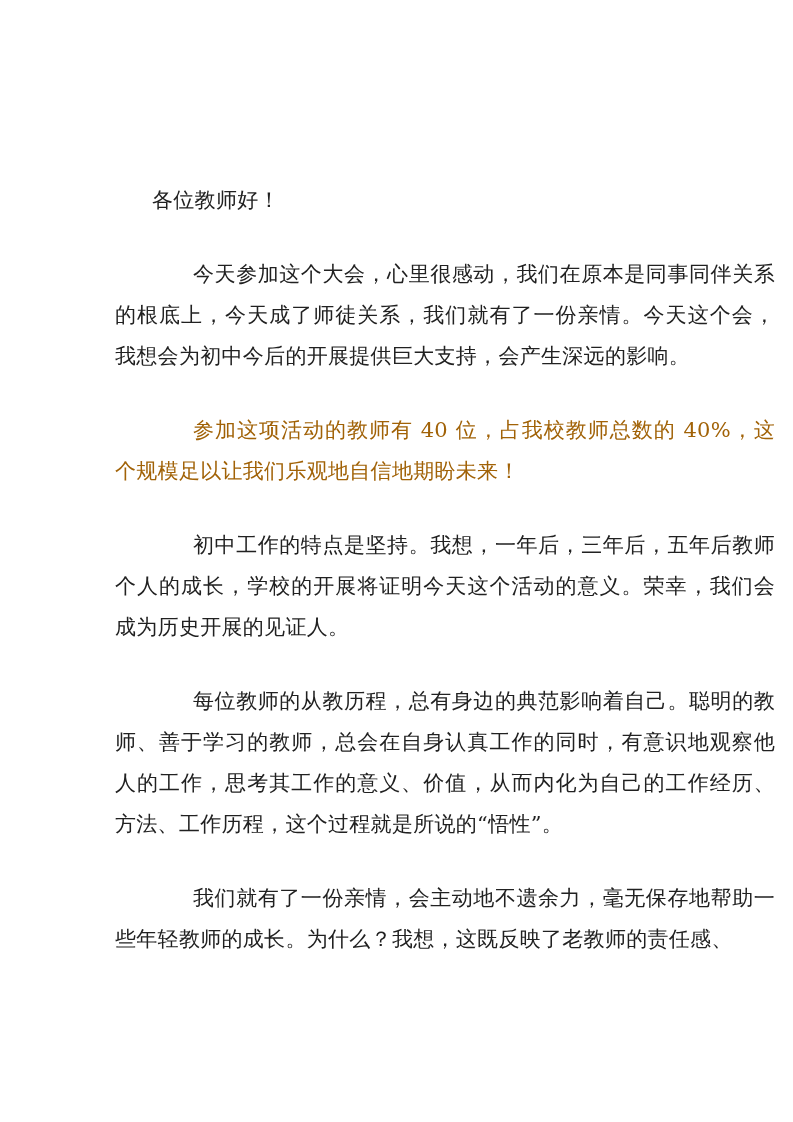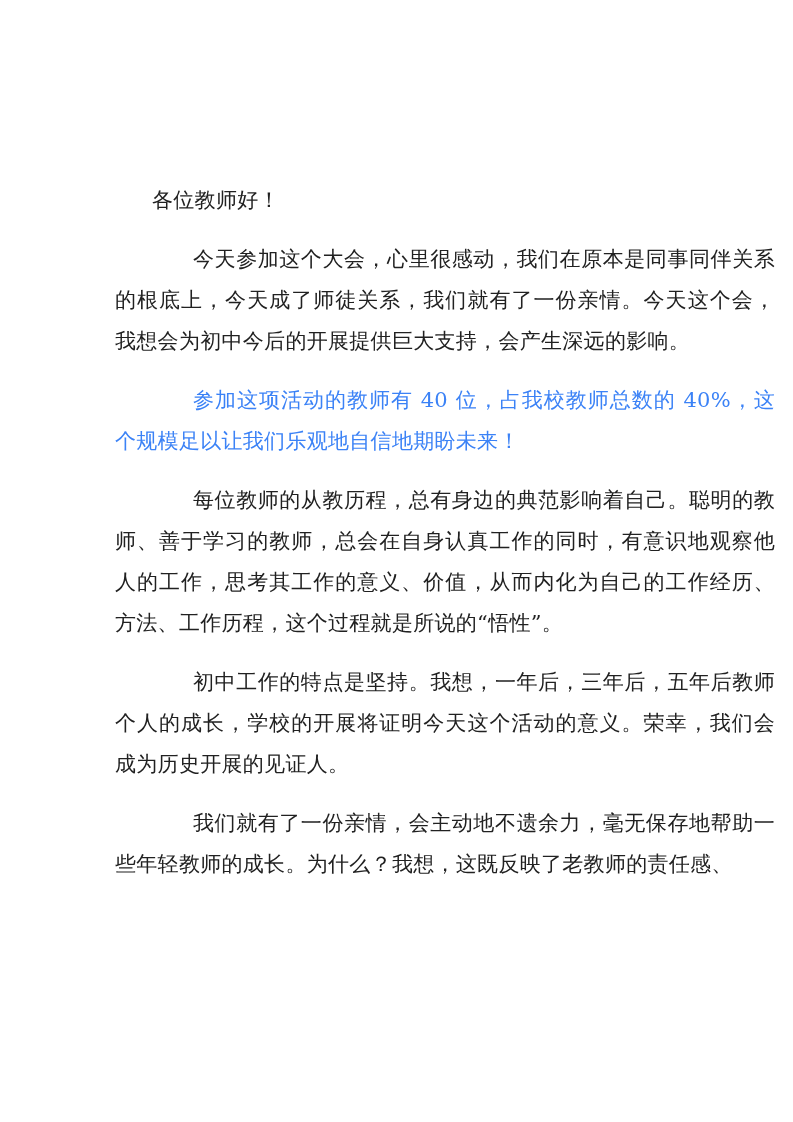--- a/index.html
+++ b/index.html
@@ -28,28 +28,28 @@
     color: #212121;
     text-align: justify;
     word-break: break-all;
     line-break: anywhere;
   }
   p.greeting {
     text-indent: 37px;
   }
   p.body-para {
     text-indent: 78px;
-    margin-top: 18px;
+    margin-top: 33px;
   }
 </style>
 </head>
 <body style="background: rgb(255, 255, 255);">
 
 <div class="doc-page">
   <p class="greeting" style="color: rgb(33, 33, 33);">各位教师好！</p>
   <div id="paragraph-container">
       <p class="body-para" style="color: rgb(33, 33, 33);">今天参加这个大会，心里很感动，我们在原本是同事同伴关系的根底上，今天成了师徒关系，我们就有了一份亲情。今天这个会，我想会为初中今后的开展提供巨大支持，会产生深远的影响。</p>
-      <p class="body-para" style="color: #3b82f6;">参加这项活动的教师有 40 位，占我校教师总数的 40%，这个规模足以让我们乐观地自信地期盼未来！</p>
+      <p class="body-para" style="color: #a16207;">参加这项活动的教师有 40 位，占我校教师总数的 40%，这个规模足以让我们乐观地自信地期盼未来！</p>
+      <p class="body-para" style="color: rgb(33, 33, 33);">初中工作的特点是坚持。我想，一年后，三年后，五年后教师个人的成长，学校的开展将证明今天这个活动的意义。荣幸，我们会成为历史开展的见证人。</p>
       <p class="body-para" style="color: rgb(33, 33, 33);">每位教师的从教历程，总有身边的典范影响着自己。聪明的教师、善于学习的教师，总会在自身认真工作的同时，有意识地观察他人的工作，思考其工作的意义、价值，从而内化为自己的工作经历、方法、工作历程，这个过程就是所说的“悟性”。</p>
-      <p class="body-para" style="color: rgb(33, 33, 33);">初中工作的特点是坚持。我想，一年后，三年后，五年后教师个人的成长，学校的开展将证明今天这个活动的意义。荣幸，我们会成为历史开展的见证人。</p>
       <p class="body-para" style="color: rgb(33, 33, 33);">我们就有了一份亲情，会主动地不遗余力，毫无保存地帮助一些年轻教师的成长。为什么？我想，这既反映了老教师的责任感、</p>
     </div>
 </div>
 
 </body></html>

